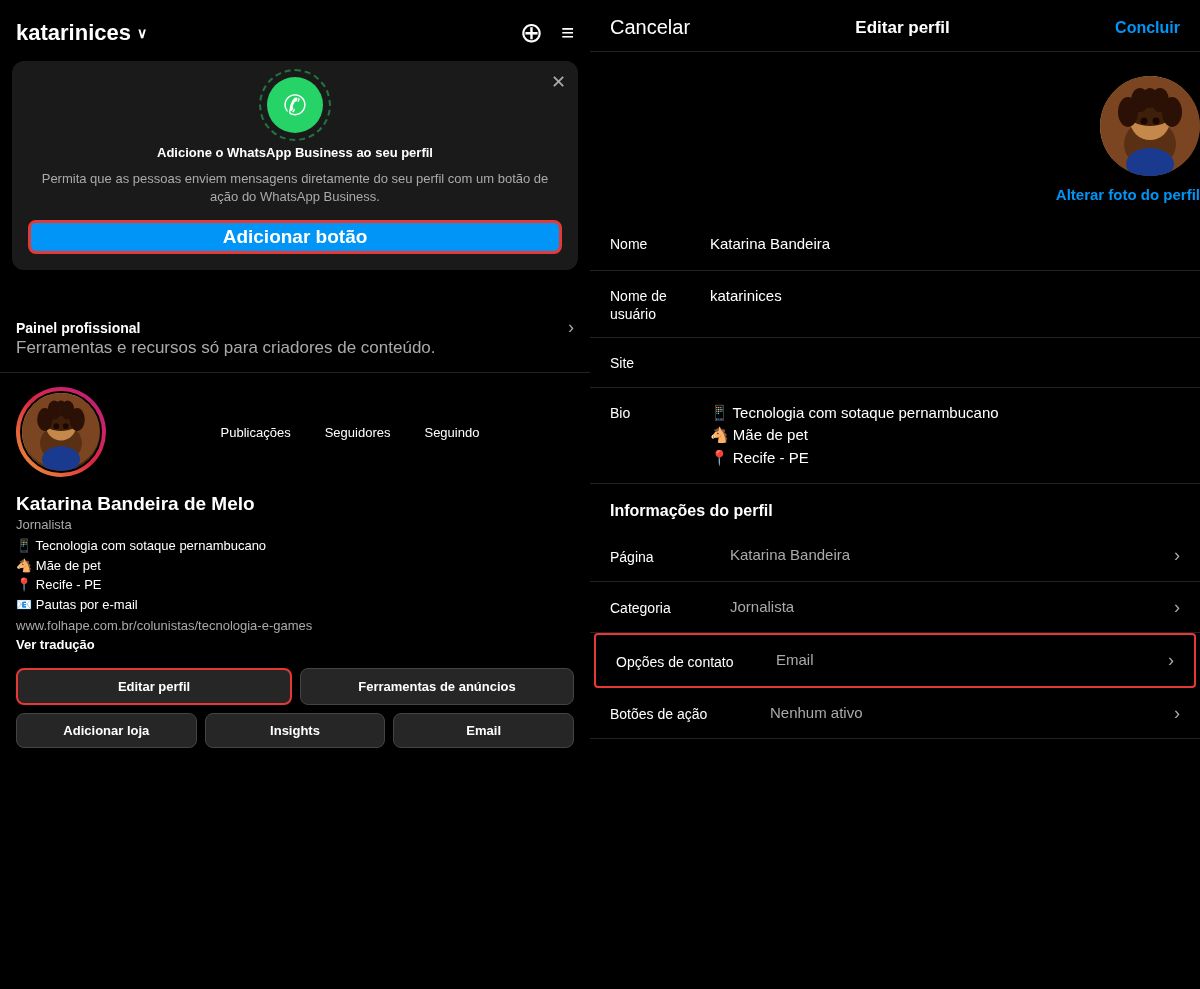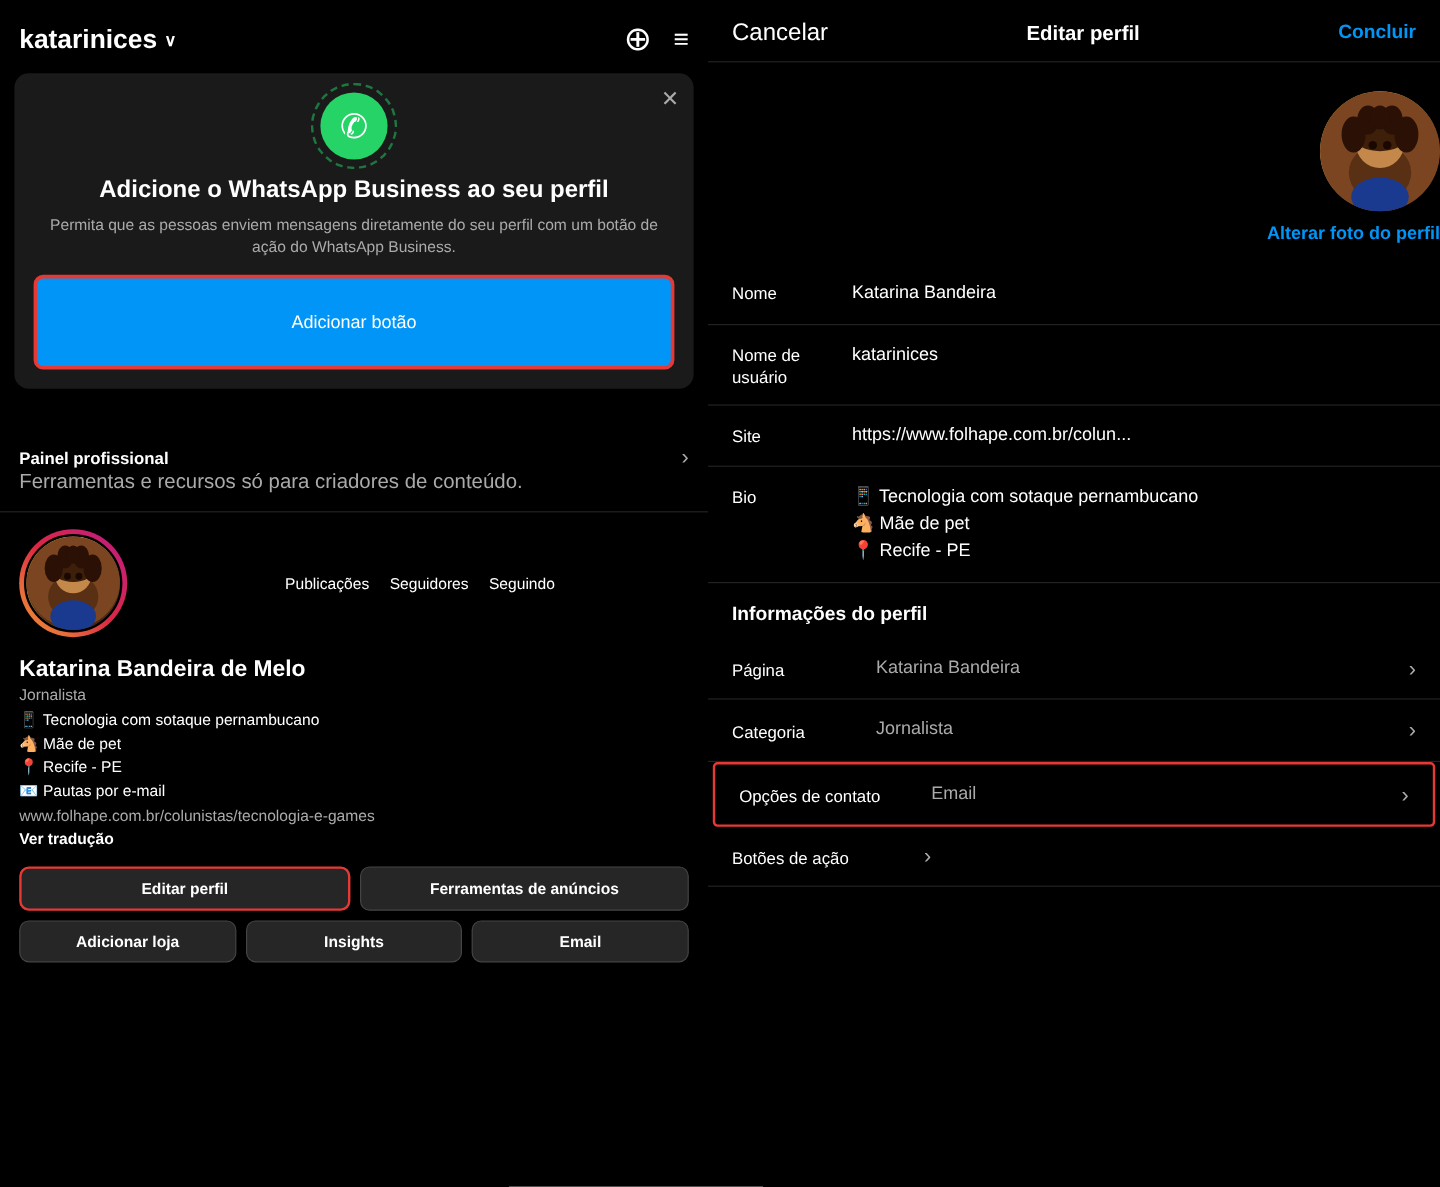--- a/index.html
+++ b/index.html
@@ -101,44 +101,44 @@
       opacity: 0.5;
     }
 
     .whatsapp-symbol {
       color: #fff;
       font-size: 28px;
     }
 
     .promo-title {
       text-align: center;
-      font-size: 20px;
+      font-size: 13px;
       font-weight: 700;
       color: #fff;
       margin-bottom: 8px;
       line-height: 1.3;
     }
 
     .promo-desc {
       text-align: center;
       font-size: 13px;
       color: #aaa;
       line-height: 1.4;
       margin-bottom: 14px;
     }
 
     .add-button {
       width: 100%;
       background: #0095f6;
       color: #fff;
       border: 3px solid #e53935;
       border-radius: 8px;
-      padding: 28px;
-      font-size: 15px;
-      font-weight: 400;
+      padding: 3px;
+      font-size: 19px;
+      font-weight: 700;
       cursor: pointer;
       outline: none;
     }
 
     
     .professional-panel {
       display: flex;
       align-items: center;
       justify-content: space-between;
       padding: 14px 16px;
@@ -198,21 +198,21 @@
       border: 2px solid #000;
       overflow: hidden;
       display: flex;
       align-items: center;
       justify-content: center;
       font-size: 32px;
     }
 
     .profile-stats {
       display: flex;
-      gap: 17px;
+      gap: 34px;
       align-items: center;
       flex: 1;
       justify-content: center;
     }
 
     .stat-item {
       text-align: center;
     }
 
     .stat-label {
@@ -560,21 +560,20 @@
       <span class="form-value">Katarina Bandeira</span>
     </div>
 
     <div class="form-row">
       <span class="form-label">Nome de<br>usuário</span>
       <span class="form-value">katarinices</span>
     </div>
 
     <div class="form-row">
       <span class="form-label">Site</span>
-      <span class="form-value">https://www.folhape.com.br/colun...</span>
     </div>
 
     <div class="form-row" style="align-items: flex-start;">
       <span class="form-label">Bio</span>
       <span class="form-value" style="white-space: pre-line;">📱 Tecnologia com sotaque pernambucano
 🐴 Mãe de pet
 📍 Recife - PE</span>
     </div>
 
     <div class="section-heading">Informações do perfil</div>
@@ -592,17 +591,18 @@
     </div>
 
     <div class="form-row-clickable" style="border: 2px solid #e53935; margin: 0 4px 0 4px; border-radius: 4px;">
       <span class="form-label" style="width: 160px;">Opções de contato</span>
       <span class="form-value form-value-muted">Email</span>
       <span class="chevron-right">›</span>
     </div>
 
     <div class="form-row-clickable">
       <span class="form-label" style="width: 160px;">Botões de ação</span>
+      <span class="form-value form-value-muted">Nenhum ativo</span>
       <span class="chevron-right">›</span>
     </div>
 
   </div>
 </div>
 
 </body></html>

